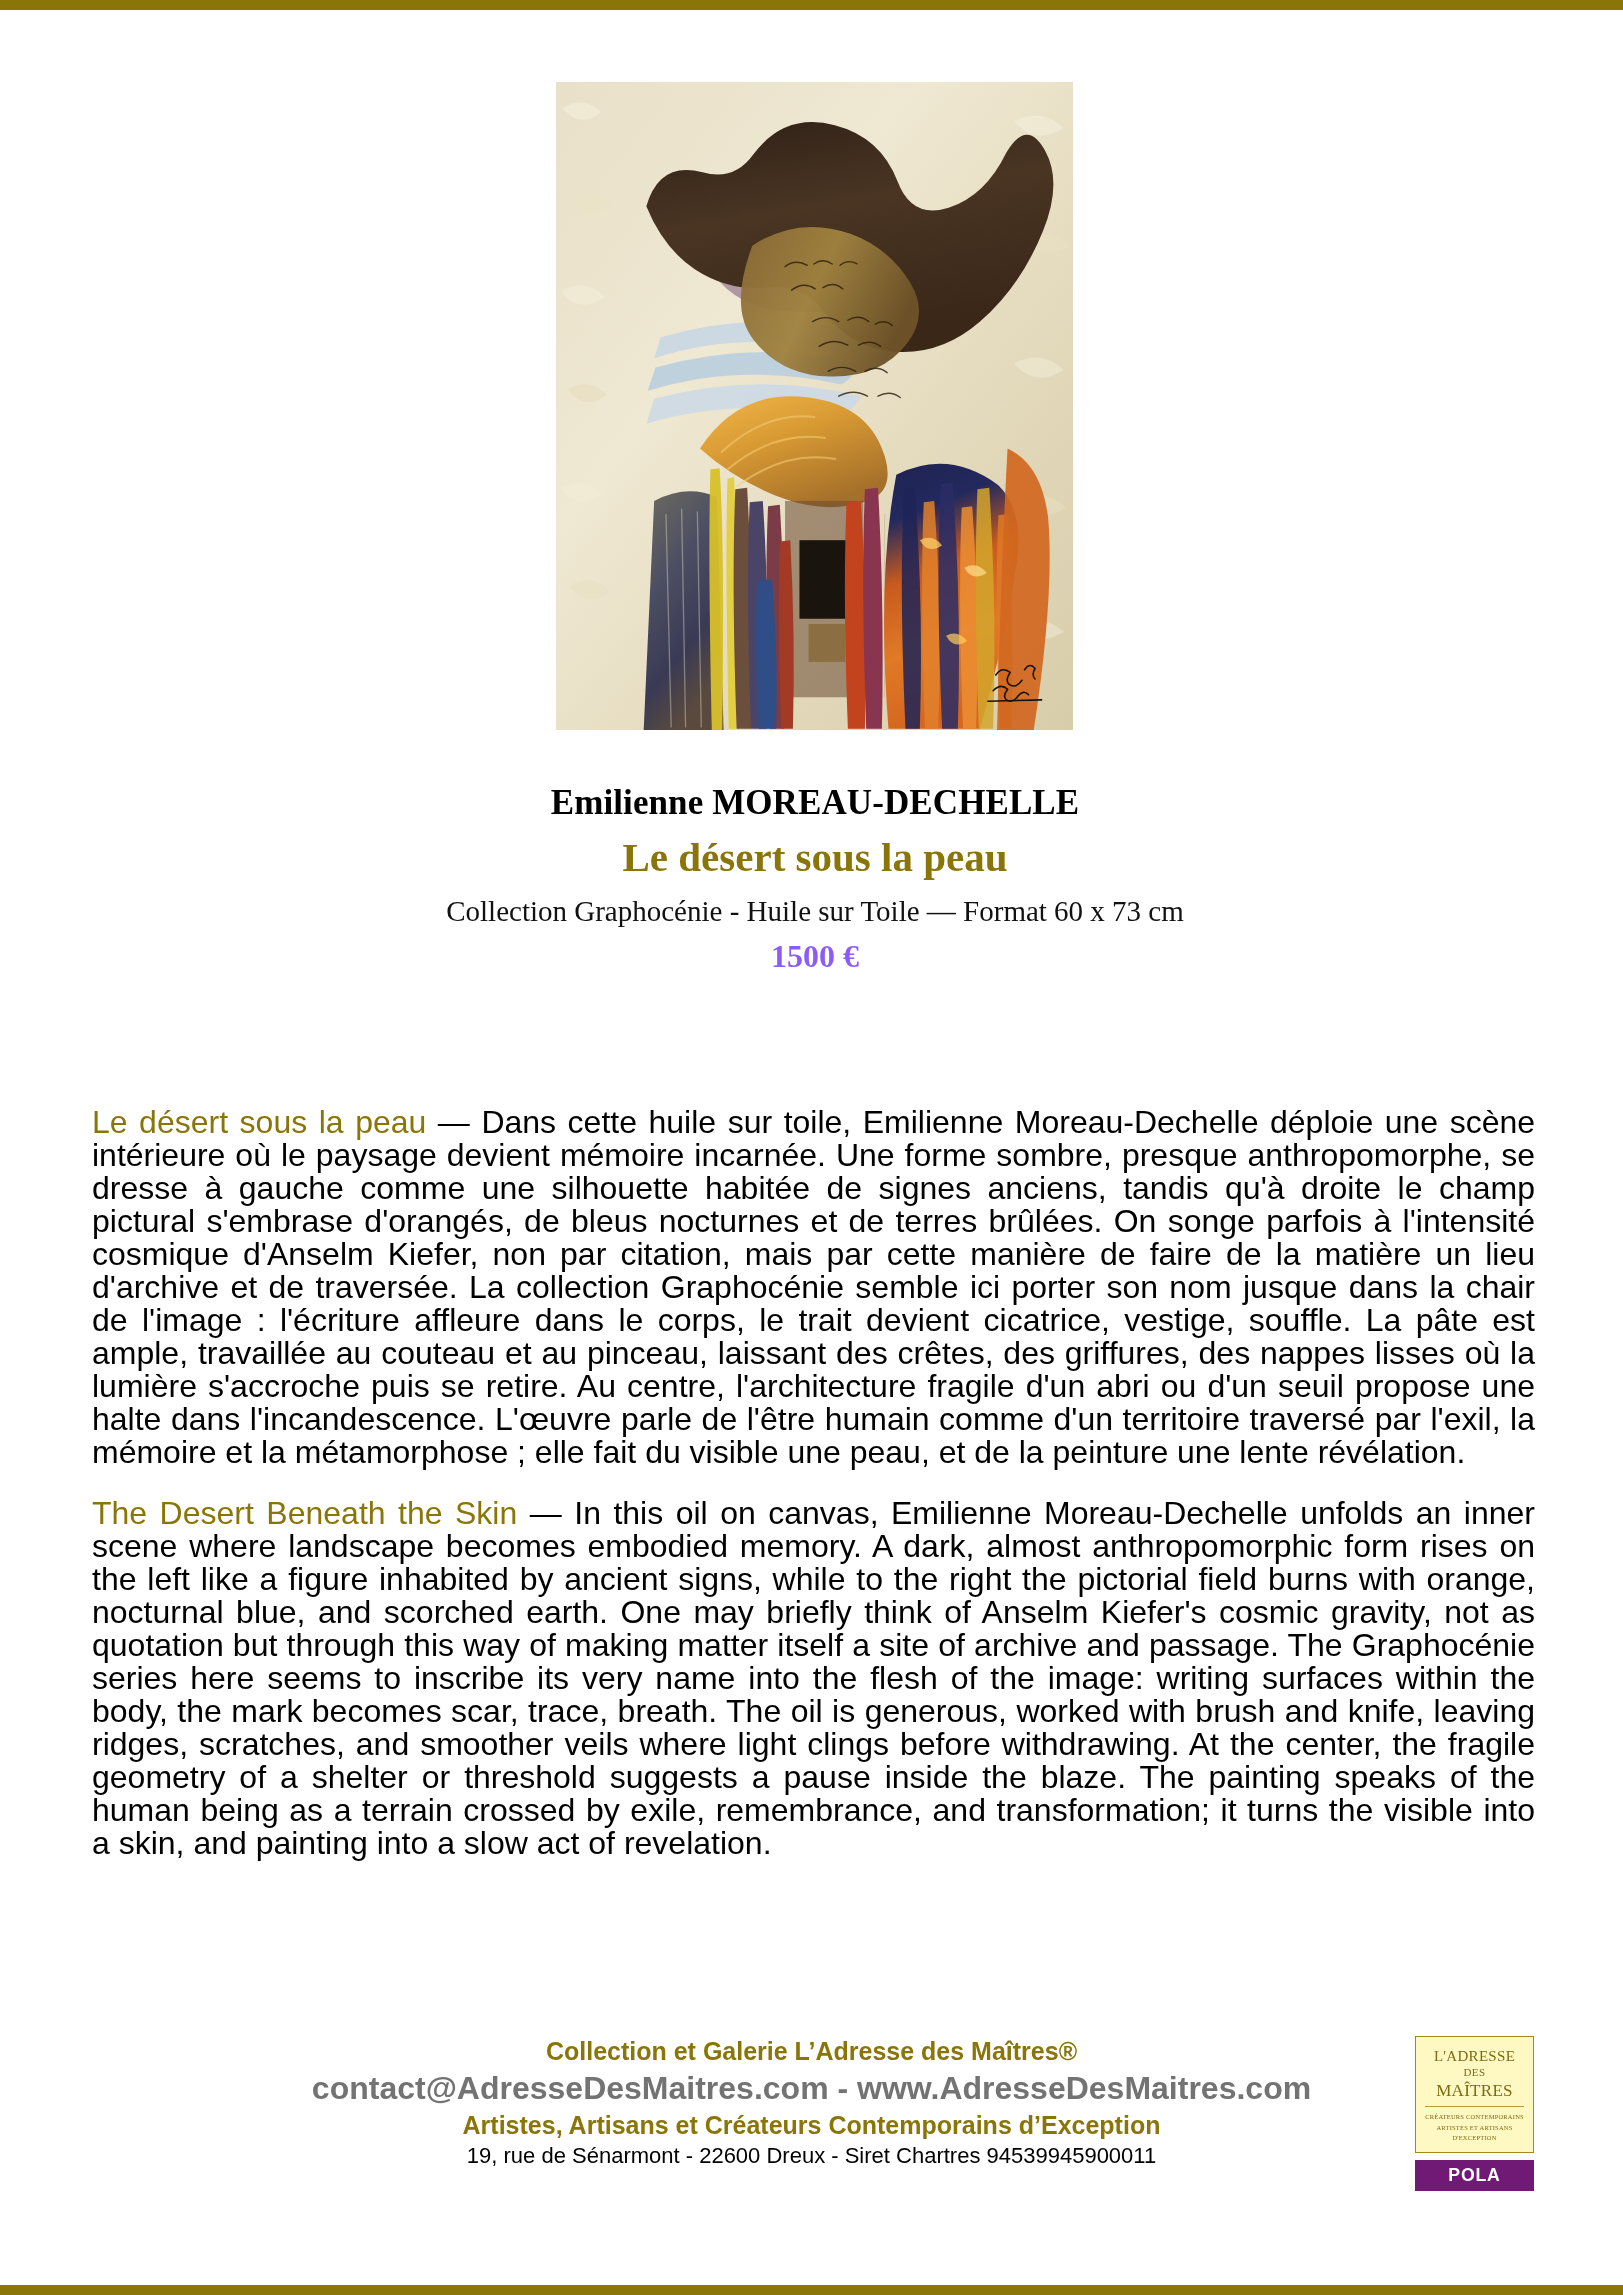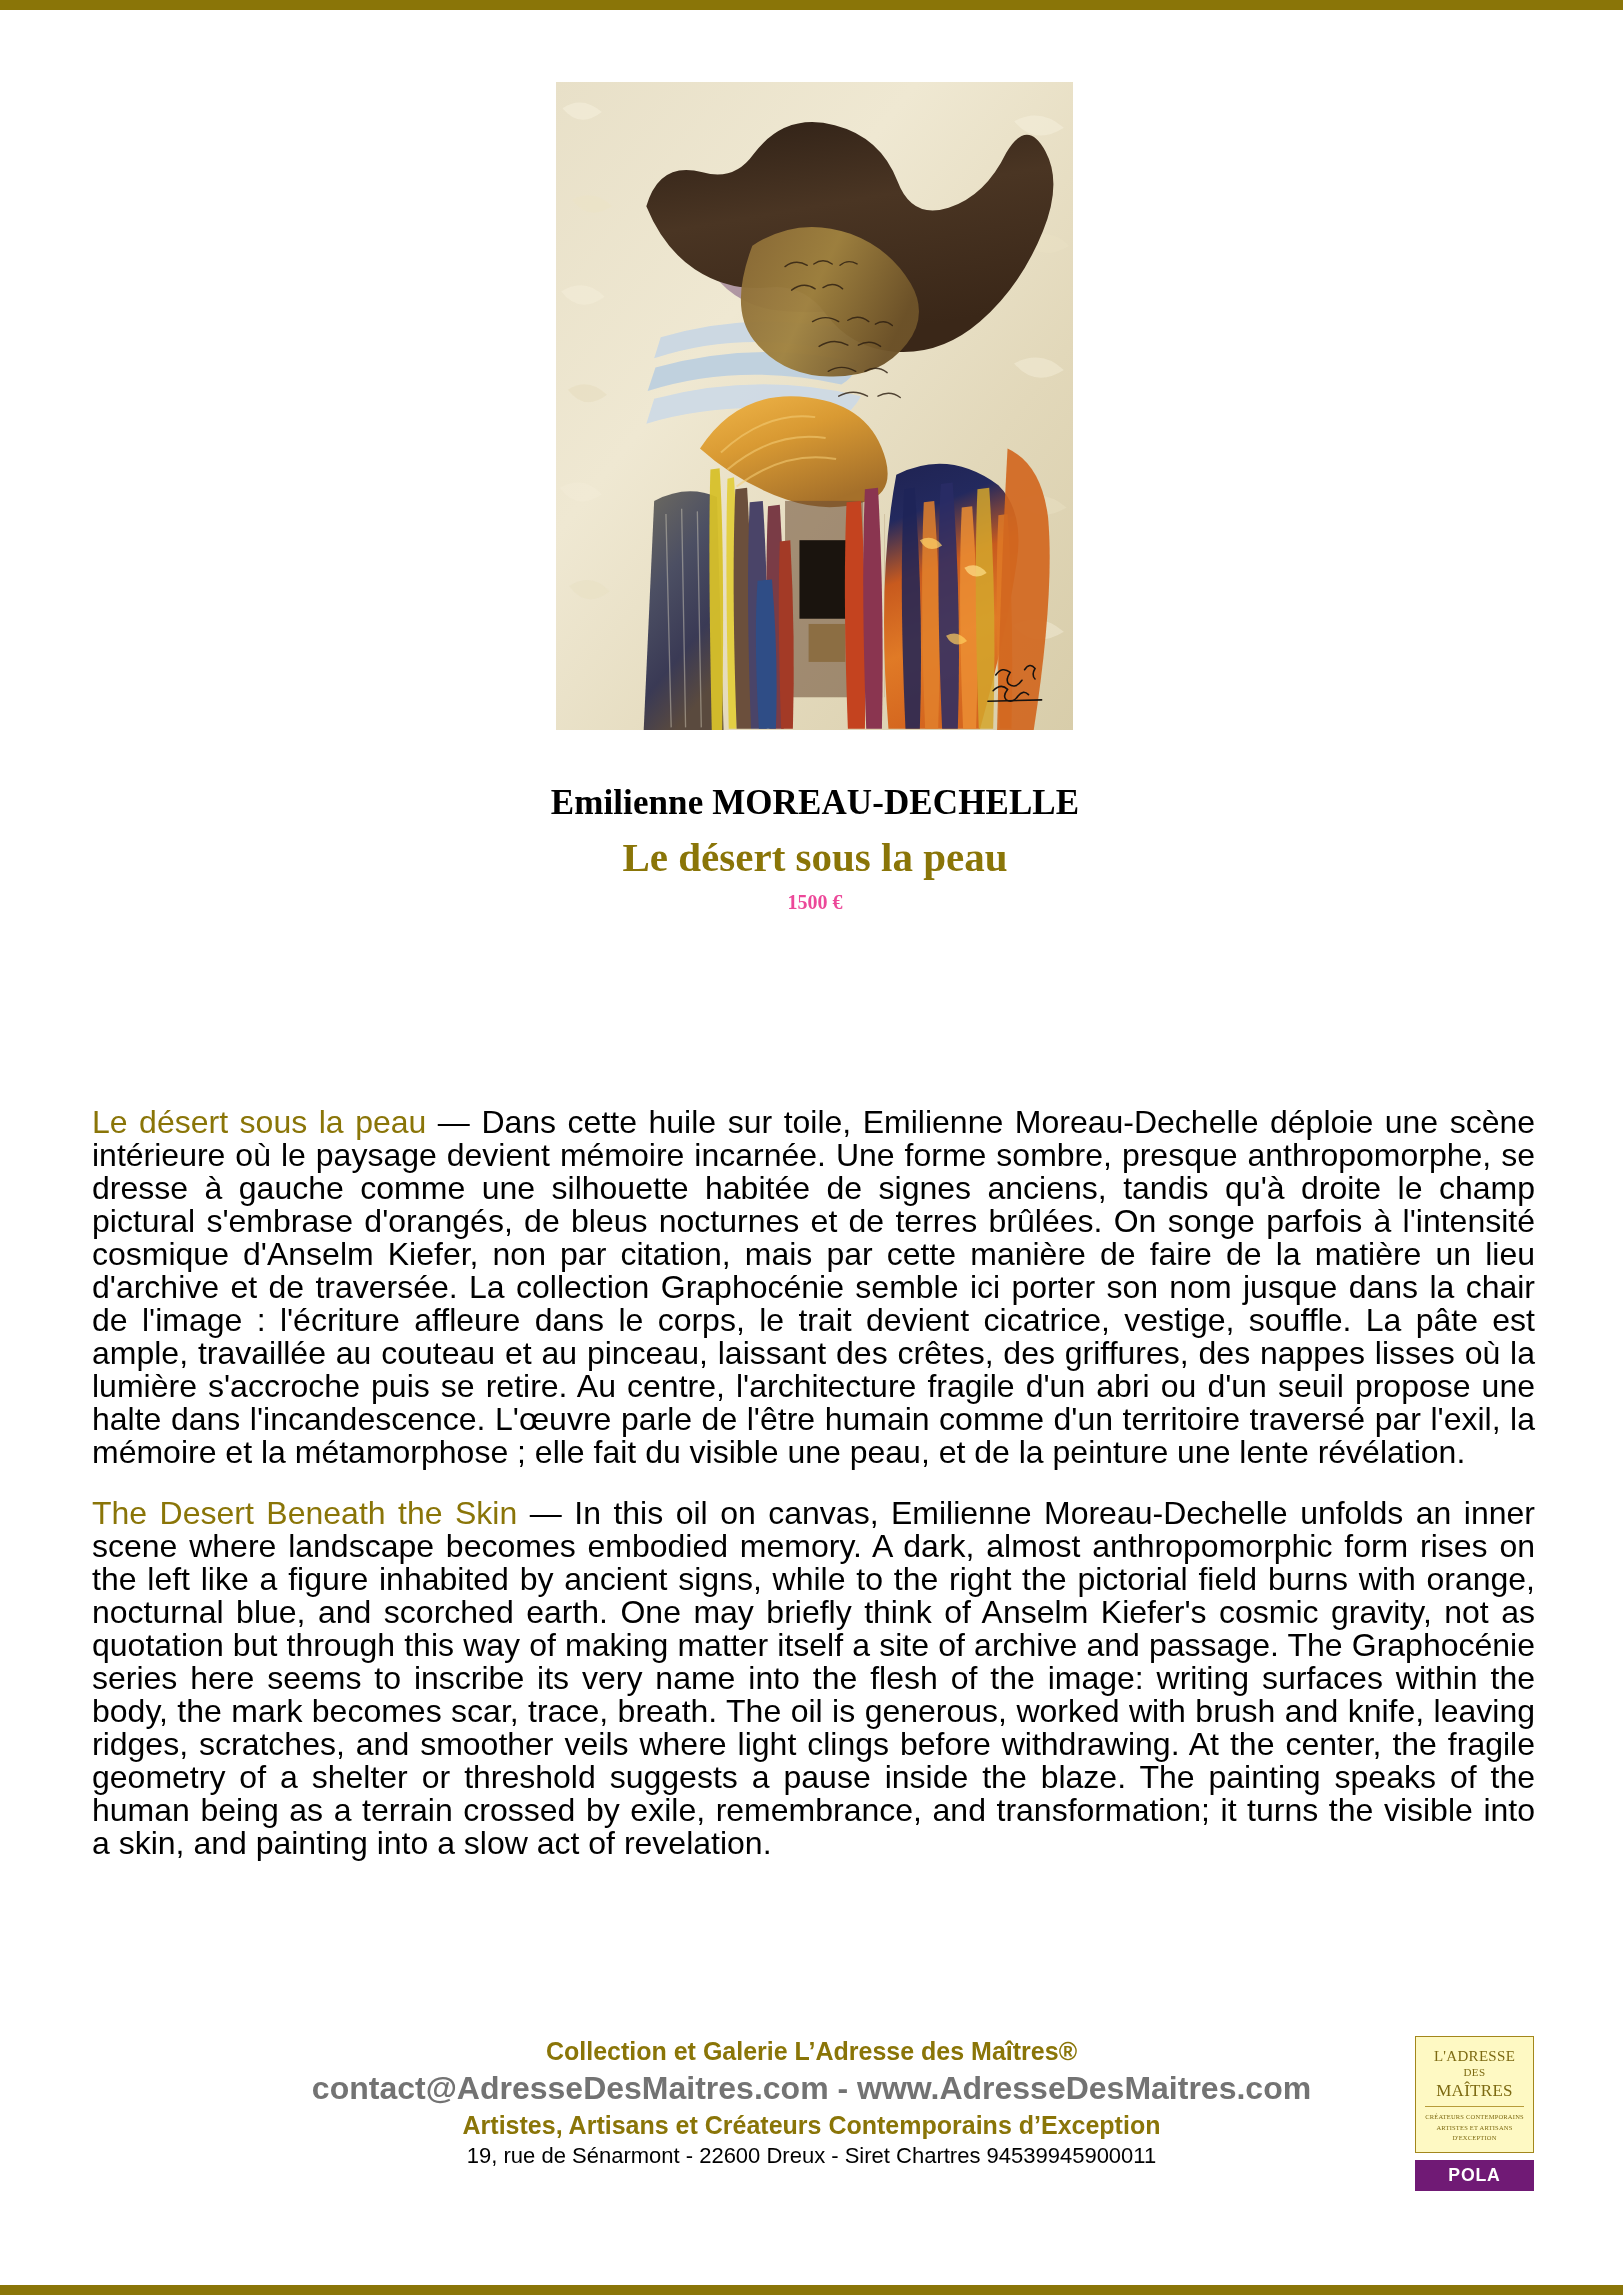--- a/index.html
+++ b/index.html
@@ -83,22 +83,22 @@
   .artwork-meta {
     font-family: "Liberation Serif", "DejaVu Serif", serif;
     font-size: 29px;
     color: #111111;
     line-height: 1.3;
     margin: 9.2px 0 0 0;
   }
   .artwork-price {
     font-family: "Liberation Serif", "DejaVu Serif", serif;
     font-weight: bold;
-    font-size: 20px;
-    color: #ec4899;
+    font-size: 32px;
+    color: #8b5cf6;
     line-height: 1.3;
     margin: 5.2px 0 0 0;
   }
 
   
   .body-copy {
     position: absolute;
     left: 92px;
     top: 1106px;
     width: 1443px;
@@ -380,20 +380,21 @@
         <path d="M716 898 q8 -12 16 -2 q-6 10 0 16"></path>
         <path d="M668 930 q12 -12 22 -2 q-8 10 -2 16 q10 6 18 -6 q8 -10 16 -2"></path>
         <path d="M660 946 L742 944"></path>
       </g>
     </svg>
   </div>
 
   <div class="title-block">
     <div class="artist-name">Emilienne MOREAU-DECHELLE</div>
     <div class="artwork-title">Le désert sous la peau</div>
+    <div class="artwork-meta">Collection Graphocénie - Huile sur Toile — Format 60 x 73 cm</div>
     <div class="artwork-price">1500 €</div>
   </div>
 
   <div class="body-copy">
 
     <p class="para"><span class="lead">Le désert sous la peau</span><span> — </span><span>Dans cette huile sur toile, Emilienne Moreau-Dechelle déploie une scène intérieure où le paysage devient mémoire incarnée. Une forme sombre, presque anthropomorphe, se dresse à gauche comme une silhouette habitée de signes anciens, tandis qu'à droite le champ pictural s'embrase d'orangés, de bleus nocturnes et de terres brûlées. On songe parfois à l'intensité cosmique d'Anselm Kiefer, non par citation, mais par cette manière de faire de la matière un lieu d'archive et de traversée. La collection Graphocénie semble ici porter son nom jusque dans la chair de l'image : l'écriture affleure dans le corps, le trait devient cicatrice, vestige, souffle. La pâte est ample, travaillée au couteau et au pinceau, laissant des crêtes, des griffures, des nappes lisses où la lumière s'accroche puis se retire. Au centre, l'architecture fragile d'un abri ou d'un seuil propose une halte dans l'incandescence. L'œuvre parle de l'être humain comme d'un territoire traversé par l'exil, la mémoire et la métamorphose ; elle fait du visible une peau, et de la peinture une lente révélation.</span></p>
 
     <p class="para"><span class="lead">The Desert Beneath the Skin</span><span> — </span><span>In this oil on canvas, Emilienne Moreau-Dechelle unfolds an inner scene where landscape becomes embodied memory. A dark, almost anthropomorphic form rises on the left like a figure inhabited by ancient signs, while to the right the pictorial field burns with orange, nocturnal blue, and scorched earth. One may briefly think of Anselm Kiefer's cosmic gravity, not as quotation but through this way of making matter itself a site of archive and passage. The Graphocénie series here seems to inscribe its very name into the flesh of the image: writing surfaces within the body, the mark becomes scar, trace, breath. The oil is generous, worked with brush and knife, leaving ridges, scratches, and smoother veils where light clings before withdrawing. At the center, the fragile geometry of a shelter or threshold suggests a pause inside the blaze. The painting speaks of the human being as a terrain crossed by exile, remembrance, and transformation; it turns the visible into a skin, and painting into a slow act of revelation.</span></p>
 
   </div>

